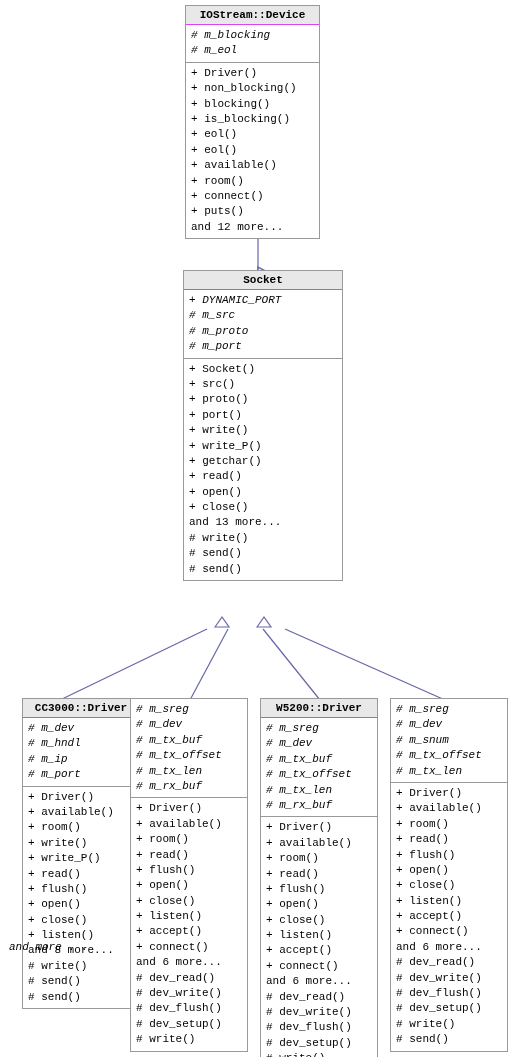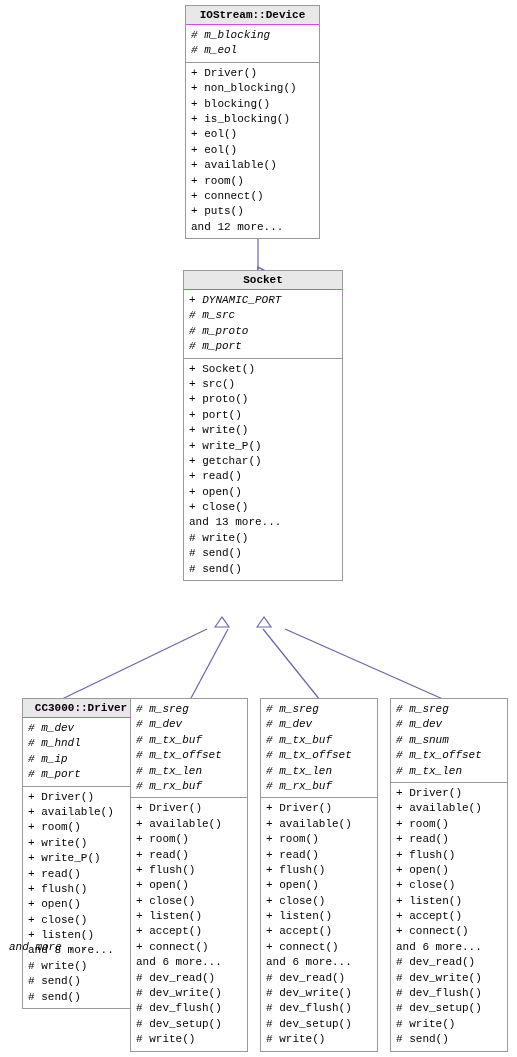--- a/index.html
+++ b/index.html
@@ -175,20 +175,21 @@
       <div class="section-line"># dev_read()</div>
       <div class="section-line"># dev_write()</div>
       <div class="section-line"># dev_flush()</div>
       <div class="section-line"># dev_setup()</div>
       <div class="section-line"># write()</div>
 
     </div>
   </div>
 
   <div class="uml-box" style="left:260px; top:698px; width:118px;">
+    <div class="title-section">W5200::Driver</div>
     <div class="fields-section">
       <div class="section-line"># m_sreg</div>
       <div class="section-line"># m_dev</div>
       <div class="section-line"># m_tx_buf</div>
       <div class="section-line"># m_tx_offset</div>
       <div class="section-line"># m_tx_len</div>
       <div class="section-line"># m_rx_buf</div>
     </div>
     <div class="methods-section">
       <div class="section-line">+ Driver()</div>

